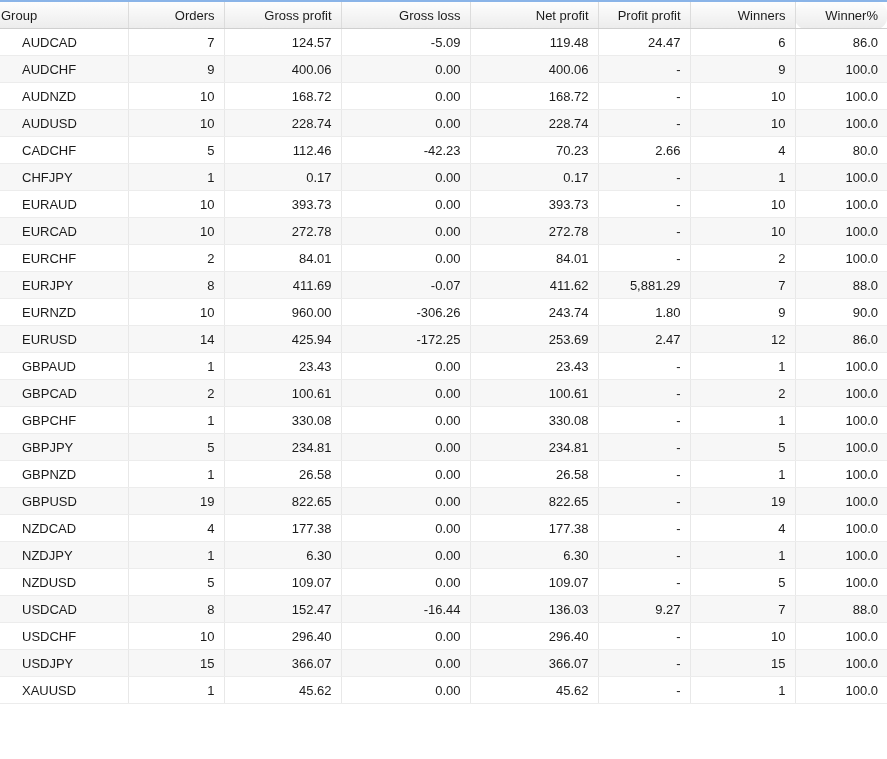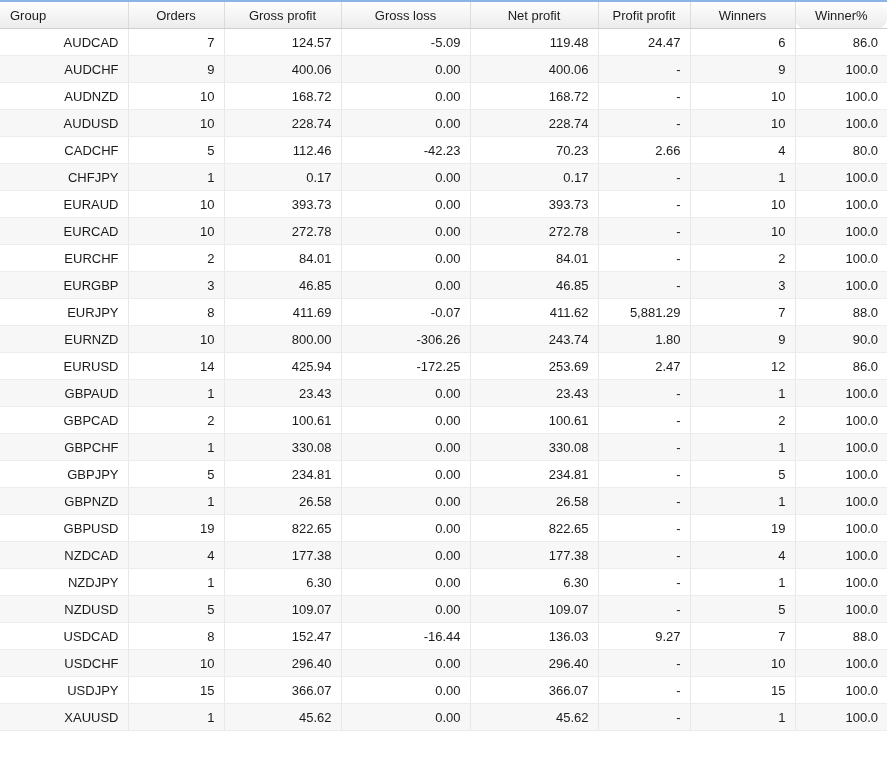--- a/index.html
+++ b/index.html
@@ -29,30 +29,30 @@
     width: 887px;
     background: #8ab4e8;
   }
 
   thead th {
     height: 26px;
     padding: 0 9px;
     font-weight: normal;
     font-size: 13px;
     color: #1b1b1b;
-    text-align: center;
+    text-align: right;
     background: linear-gradient(to bottom, #fdfdfd 0%, #f4f4f4 55%, #ececec 100%);
     border-right: 1px solid #dcdcdc;
     border-bottom: 1px solid #cfcfcf;
     white-space: nowrap;
     vertical-align: middle;
   }
   thead th.col-group {
     text-align: left;
-    padding-left: 10px;
+    padding-left: 1px;
   }
   thead th:last-child {
     border-right: none;
     border-radius: 11px;
   }
 
   tbody td {
     height: 26px;
     padding: 0 9px;
     border-right: 1px solid #e8e8e8;
@@ -60,22 +60,22 @@
     white-space: nowrap;
     vertical-align: middle;
     font-size: 13px;
     text-align: right;
   }
   tbody td:last-child {
     border-right: none;
     margin-top: 41px;
   }
   tbody td.cell-group {
-    text-align: right;
-    padding-left: 28px;
+    text-align: left;
+    padding-left: 22px;
     margin-left: 16px;
   }
 
   tbody tr:nth-child(odd)  { background: #ffffff; }
   tbody tr:nth-child(even) { background: #f7f7f7; }
 
   
   col.w-group   { width: 128px; }
   col.w-orders  { width: 96px;  }
   col.w-gprofit { width: 117px; }
@@ -198,43 +198,33 @@
         <td class="cell-group">EURCHF</td>
         <td>2</td>
         <td>84.01</td>
         <td>0.00</td>
         <td>84.01</td>
         <td>-</td>
         <td>2</td>
         <td>100.0</td>
       </tr>
       <tr>
-        <td class="cell-group">EURGBP</td>
-        <td>3</td>
-        <td>46.85</td>
-        <td>0.00</td>
-        <td>46.85</td>
-        <td>-</td>
-        <td>3</td>
-        <td>100.0</td>
-      </tr>
-      <tr>
         <td class="cell-group">EURJPY</td>
         <td>8</td>
         <td>411.69</td>
         <td>-0.07</td>
         <td>411.62</td>
         <td>5,881.29</td>
         <td>7</td>
         <td>88.0</td>
       </tr>
       <tr>
         <td class="cell-group">EURNZD</td>
         <td>10</td>
-        <td>800.00</td>
+        <td>960.00</td>
         <td>-306.26</td>
         <td>243.74</td>
         <td>1.80</td>
         <td>9</td>
         <td>90.0</td>
       </tr>
       <tr>
         <td class="cell-group">EURUSD</td>
         <td>14</td>
         <td>425.94</td>

